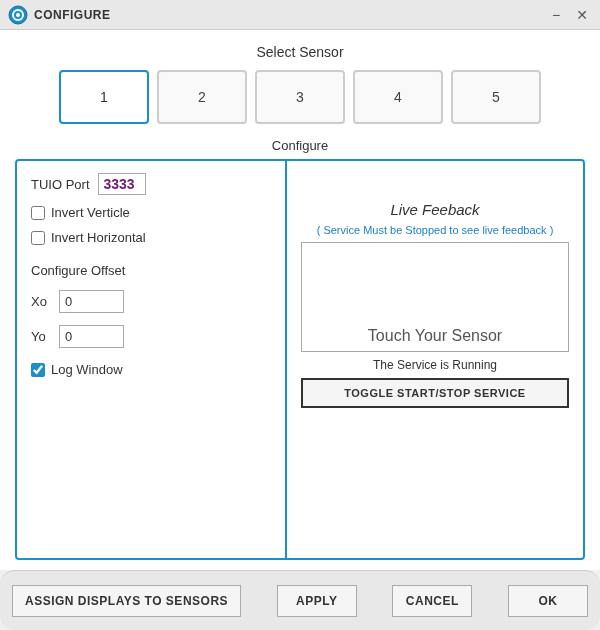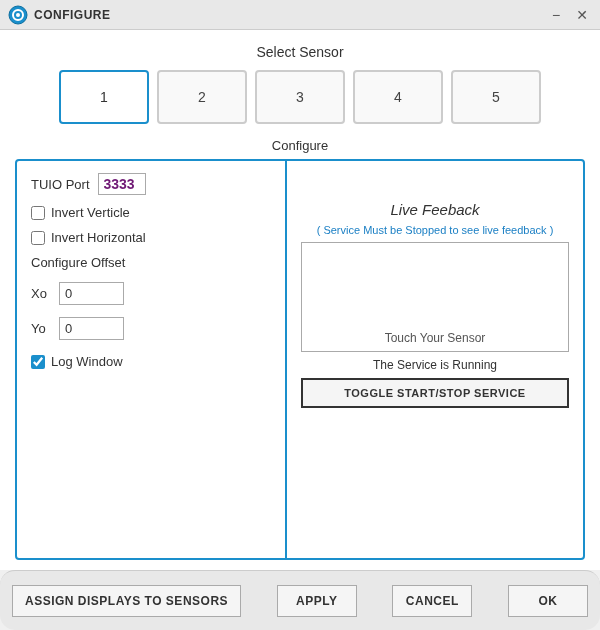--- a/index.html
+++ b/index.html
@@ -164,21 +164,21 @@
     }
     .checkbox-row input[type="checkbox"] {
       width: 14px;
       height: 14px;
       cursor: pointer;
     }
 
     .offset-label {
       font-size: 13px;
       color: #333;
-      margin-top: 0;
+      margin-top: 8px;
     }
 
     .offset-row {
       display: flex;
       align-items: center;
       gap: 8px;
       margin-top: 2px;
     }
     .offset-axis {
       font-size: 13px;
@@ -236,21 +236,21 @@
       background: #fff;
       width: 100%;
       height: 110px;
       flex-shrink: 0;
       display: flex;
       align-items: flex-end;
       justify-content: center;
       padding-bottom: 6px;
     }
     .feedback-box-text {
-      font-size: 12px;
+      font-size: 16px;
       color: #555;
       text-align: center;
     }
 
     .service-status {
       font-size: 12px;
       color: #333;
       text-align: center;
     }
 

